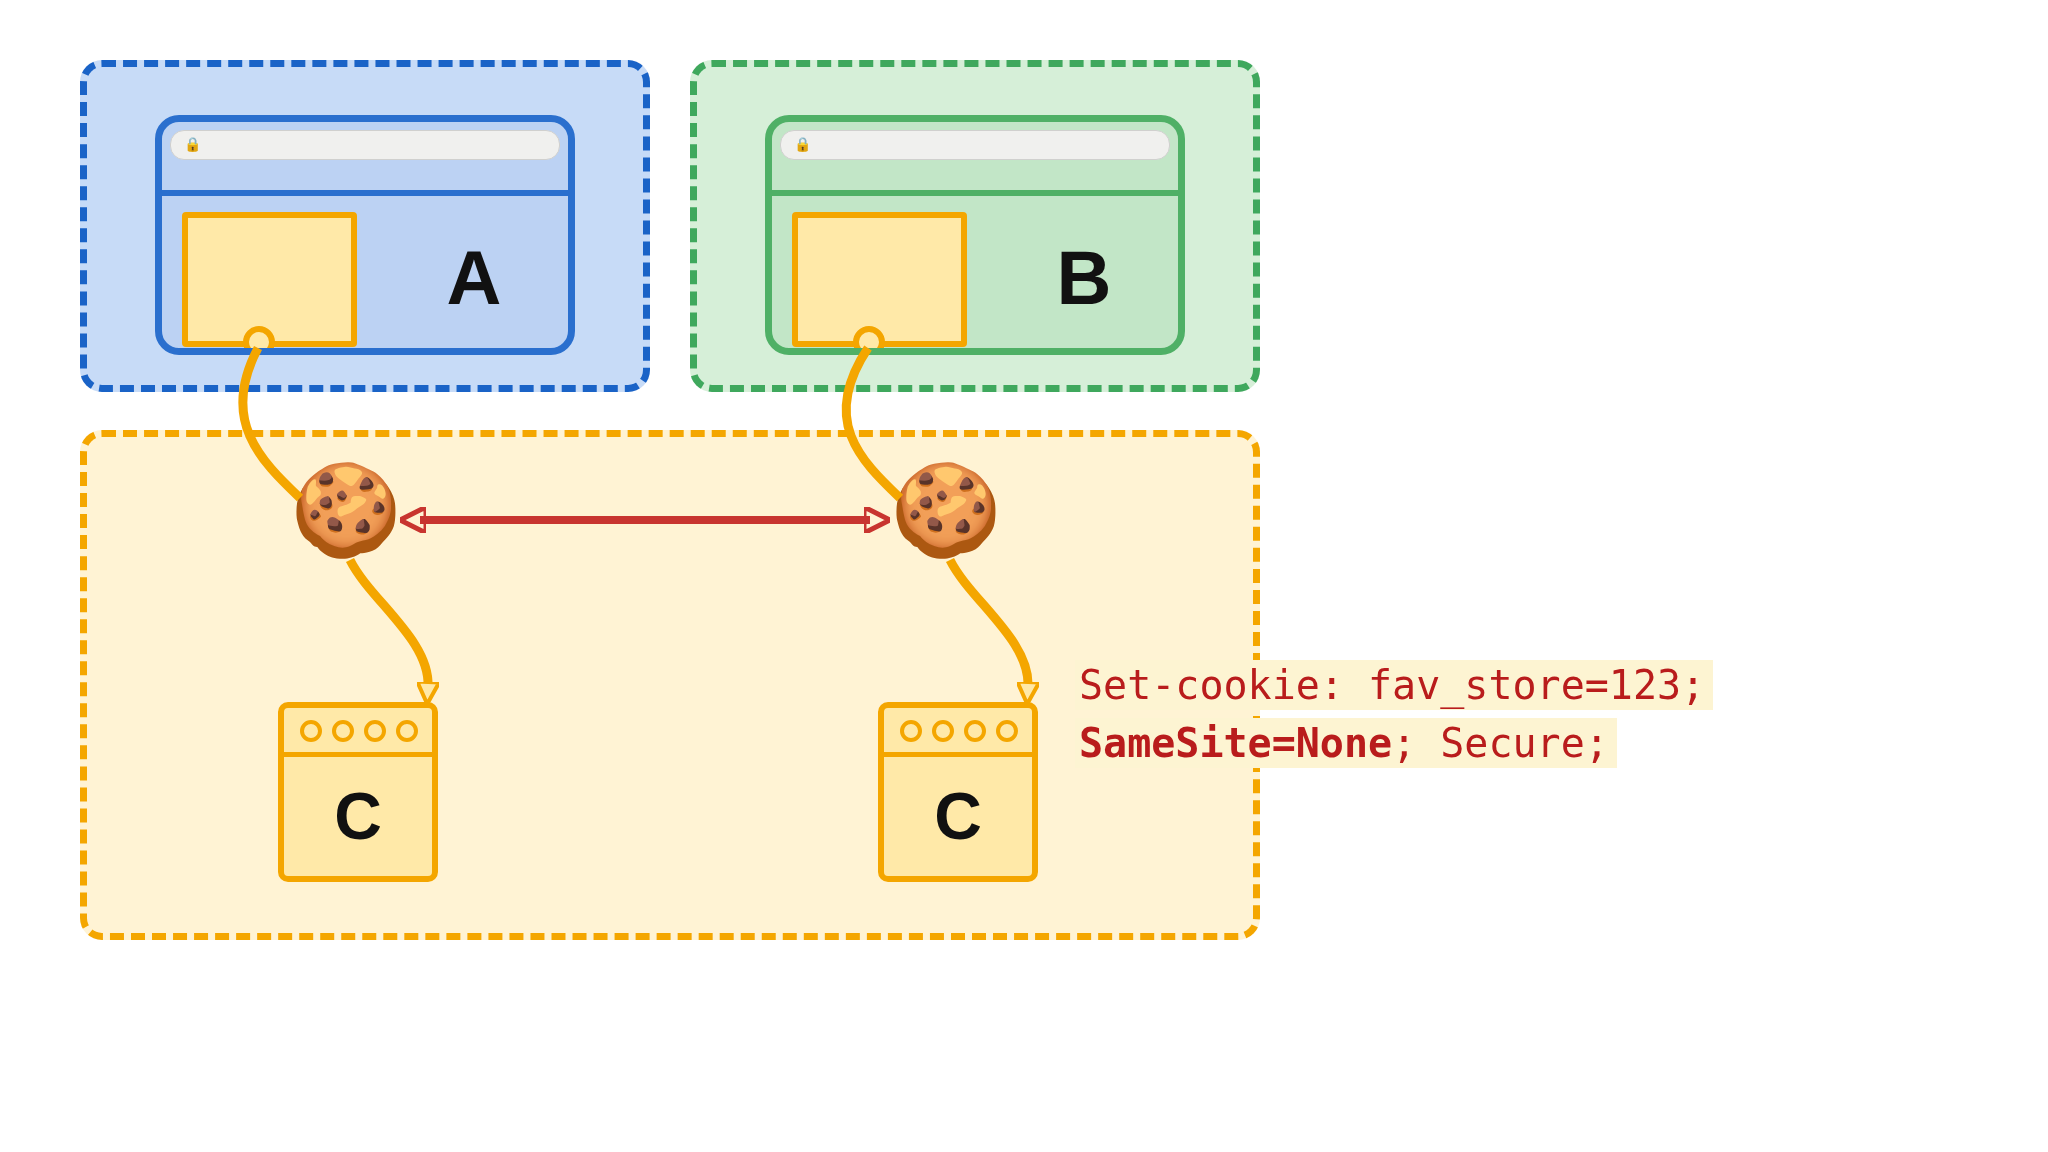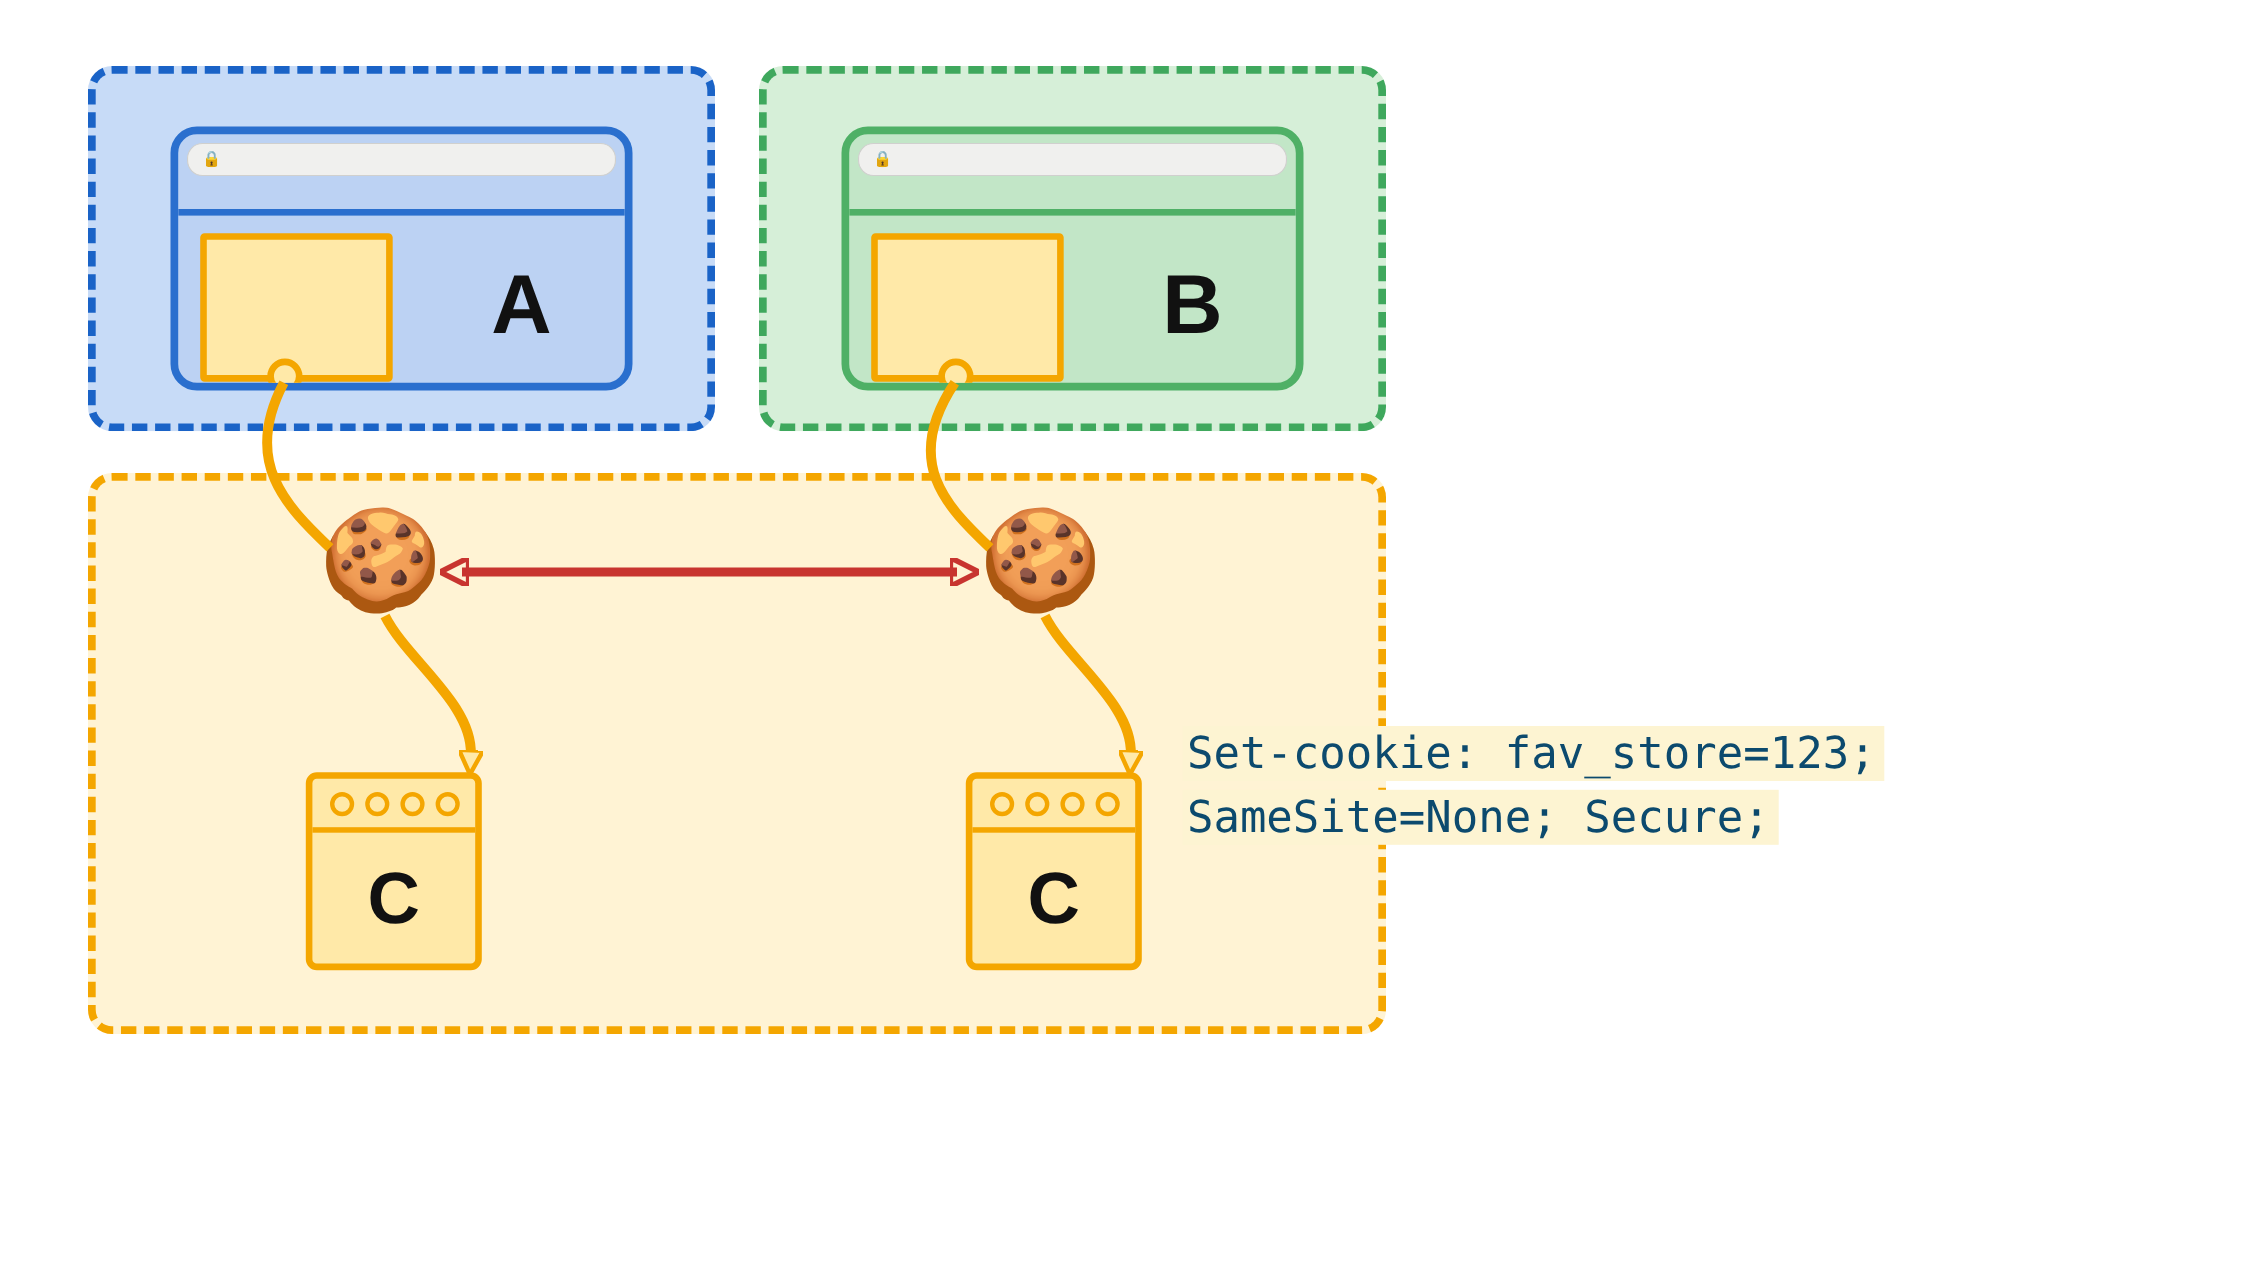--- a/index.html
+++ b/index.html
@@ -144,23 +144,23 @@
     line-height: 1;
   }
 
   .code-line {
     position: absolute;
     background: #fdf4d2;
     font-family: "Menlo", "Consolas", monospace;
     font-size: 40px;
     padding: 2px 8px 2px 4px;
     white-space: nowrap;
-    color: #0c4a6e;
-  }
-  .code-line .bold { font-weight: 400; }
+    color: #b91c1c;
+  }
+  .code-line .bold { font-weight: 700; }
 
   svg.conn {
     position: absolute;
     left: 0; top: 0;
     width: 2048px; height: 1152px;
     pointer-events: none;
     overflow: visible;
   }
 </style>
 </head>

